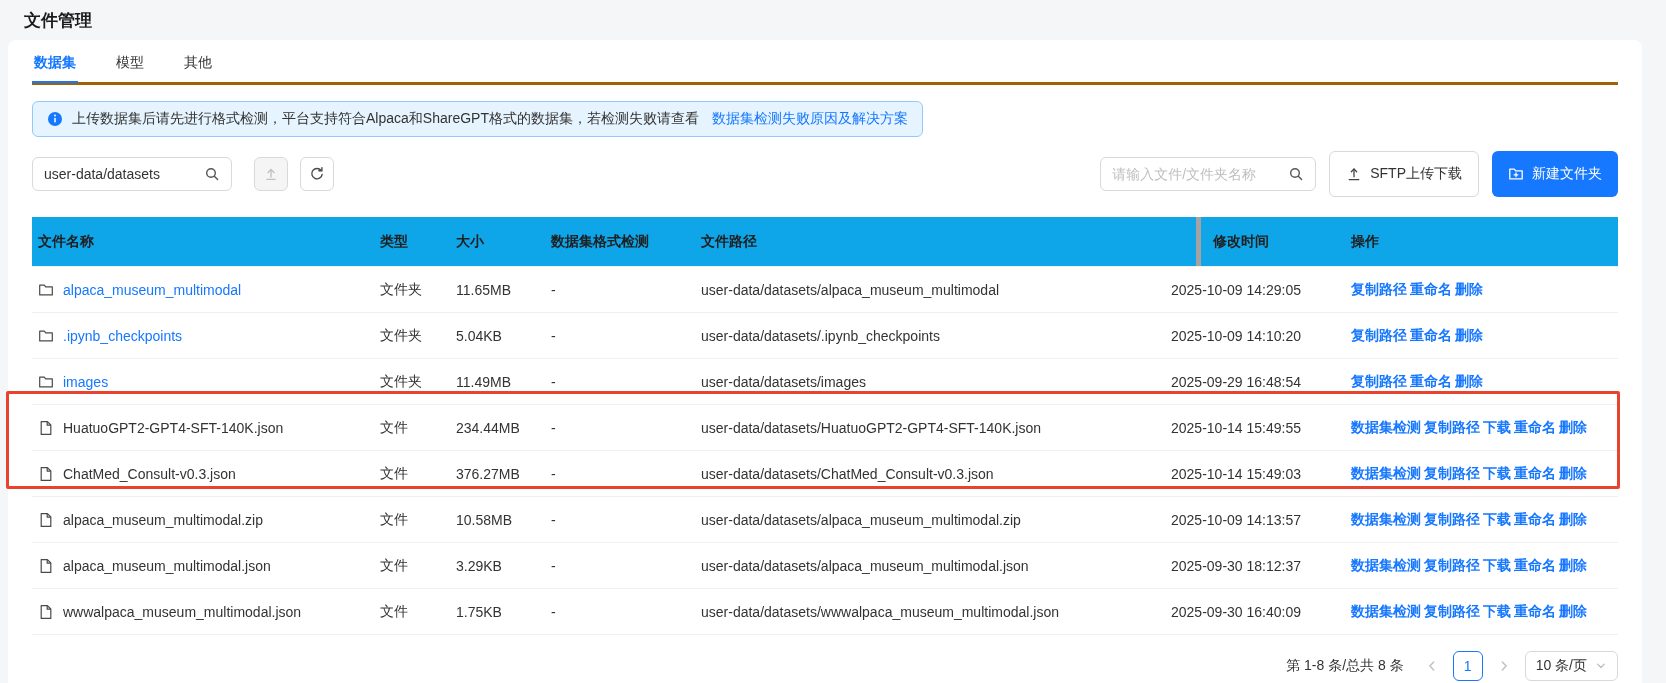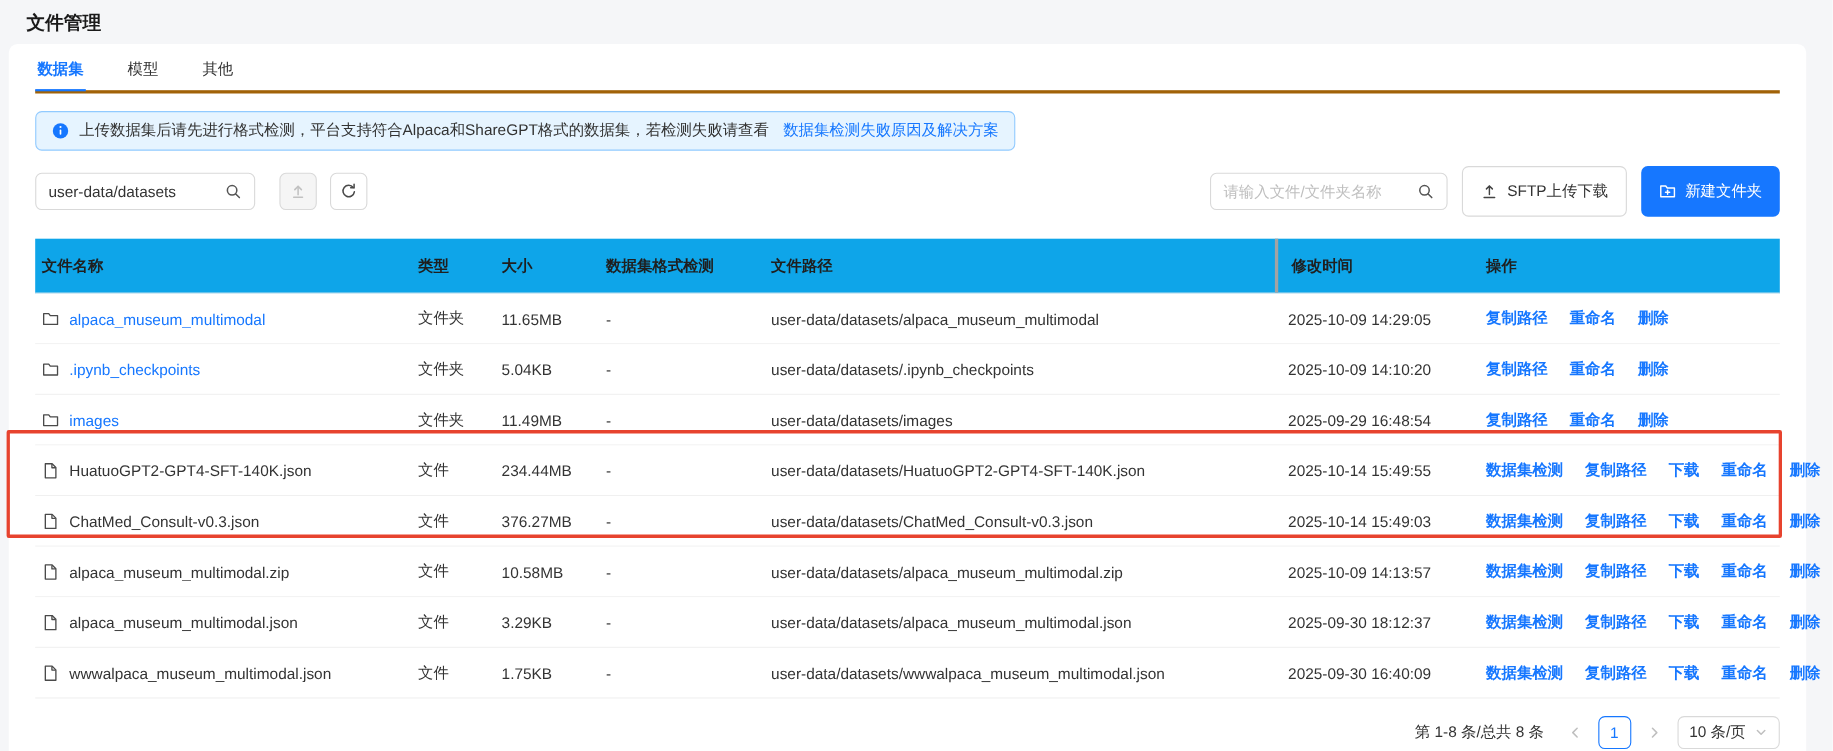--- a/index.html
+++ b/index.html
@@ -72,26 +72,26 @@
   }
   .btn-default { border: 1px solid #d9d9d9; background: #fff; color: #333; font-weight: 500; }
   .btn-primary { background: var(--primary); border: none; color: #fff; font-weight: 500; }
   
   .table { margin-top: 20px; }
   .thead, .tr { display: grid; grid-template-columns: var(--cols); align-items: center; }
   .thead { background: #0ea5e9; height: 50px; font-weight: 700; color: #1f1f1f; border-bottom: 1px solid #f0f0f0; }
   .tr { height: 46px; border-bottom: 1px solid #f0f0f0; background: #fff; }
   .c1 { padding-left: 6px; display: flex; align-items: center; gap: 9px; overflow: hidden; white-space: nowrap; }
   .c6 { padding-left: 12px; }
-  .th.c6 { border-left: 3px solid #a3a3a3; height: 100%; display: flex; align-items: center; }
+  .th.c6 { border-left: 5px solid #a3a3a3; height: 100%; display: flex; align-items: center; margin-left: 37px; }
   .c7 { padding-left: 16px; }
   .name-link { color: var(--primary); cursor: pointer; }
   .name-plain { color: #333; }
   .row-icon { display: inline-flex; width: 16px; height: 16px; flex: none; }
-  .actions { display: flex; gap: 20px; align-items: center; }
+  .actions { display: flex; gap: 3px; align-items: center; }
   .action-link { color: var(--primary); font-weight: 600; cursor: pointer; text-decoration: none; white-space: nowrap; }
   
   .pagination { margin-top: 16px; display: flex; justify-content: flex-end; align-items: center; gap: 9px; color: #333; }
   .page-total { margin-right: 7px; }
   .page-arrow { width: 24px; height: 28px; display: flex; align-items: center; justify-content: center; cursor: pointer; }
   .page-num {
     min-width: 30px; height: 30px; border: 1px solid var(--primary); border-radius: 6px;
     color: var(--primary); background: #fff; display: flex; align-items: center; justify-content: center; cursor: pointer;
   }
   .page-size {

